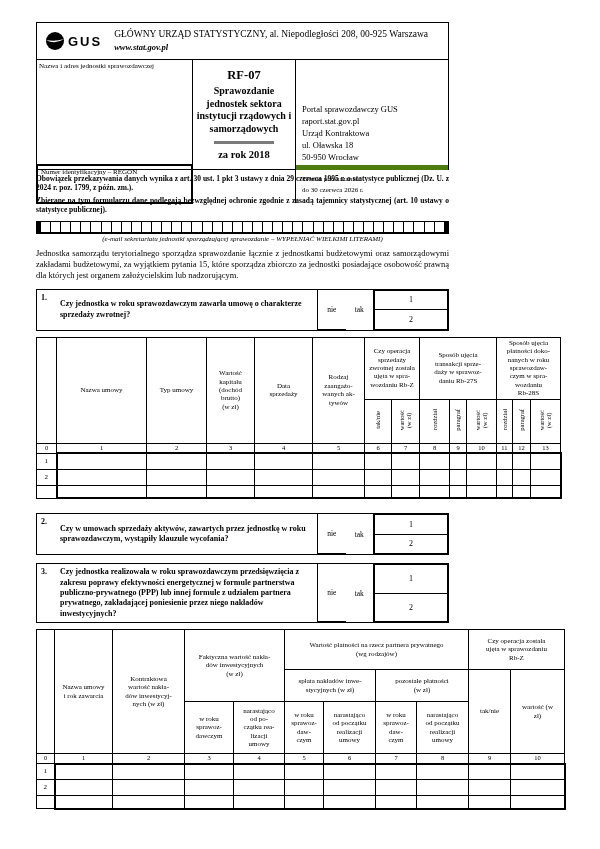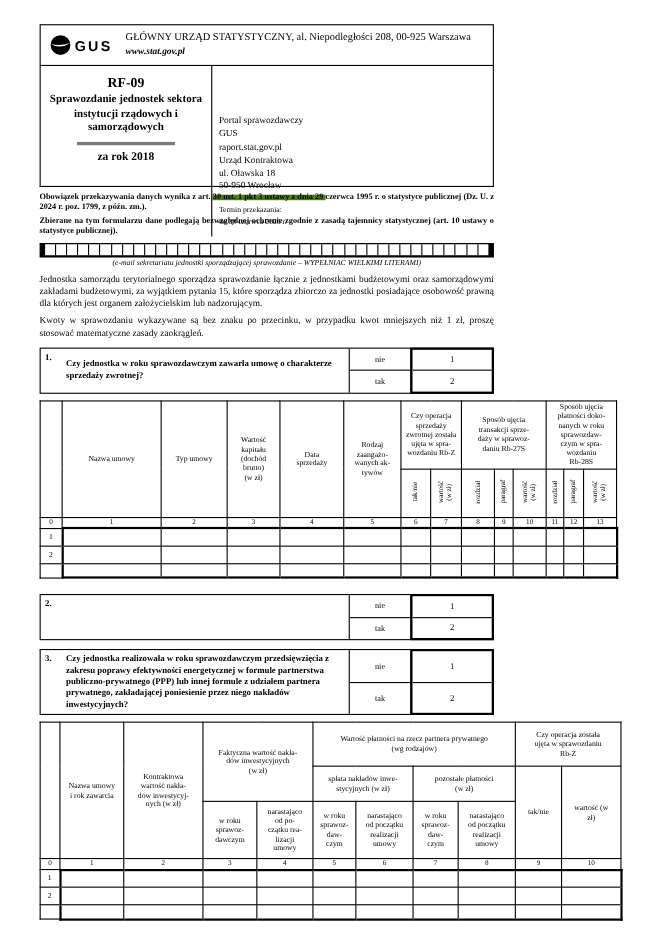--- a/index.html
+++ b/index.html
@@ -44,21 +44,21 @@
   .comb-caption { text-align:center; font-style:italic; font-size:7px; margin-top:1px; }
 
   
   .intro { font-size:8.5px; font-weight:normal; text-align:justify; line-height:1.3; margin-top:5px; }
 
   
   .qbox { border:1px solid #000; display:flex; margin-top:8px; align-items:stretch; }
   .q-text { flex:1; border-right:1px solid #000; padding:3px 6px 3px 4px;
     font-size:8px; font-weight:bold; line-height:1.3; display:flex; gap:7px; align-items:center; }
   .q-num { width:12px; flex:none; align-self:flex-start; }
-  .q-yn { width:56px; flex:none; border-right:1px solid #000; display:flex; flex-direction:column;
+  .q-yn { width:56px; flex:none; border-right:1px solid #000; display:flex; flex-direction:row;
     font-size:7.5px; text-align:center; }
   .q-yn > div { flex:1; display:flex; align-items:center; justify-content:center; }
   .q-yn > div:first-child { border-bottom:1px solid #000; }
   .q-val { width:76px; flex:none; border:2px solid #000; margin:-1px; display:flex; flex-direction:column;
     font-size:8px; text-align:center; }
   .q-val > div { flex:1; display:flex; align-items:center; justify-content:center; }
   .q-val > div:first-child { border-bottom:1px solid #000; }
 
   
   table { width:100%; border-collapse:collapse; table-layout:fixed;
@@ -90,22 +90,26 @@
       </svg>
       <span class="logo-text">GUS</span>
     </span>
     <span class="org-line">
       <span class="org-name">GŁÓWNY URZĄD STATYSTYCZNY</span><span>, al. Niepodległości 208, 00-925 Warszawa</span><br>
       <span class="www">www.stat.gov.pl</span>
     </span>
   </div>
 
   <div class="id-grid">
+    <div class="id-left">
+      <div class="id-left-top">Nazwa i adres jednostki sprawozdawczej</div>
+      <div class="id-left-bottom">Numer identyfikacyjny – REGON</div>
+    </div>
     <div class="id-mid">
-      <div class="form-code">RF-09</div>
+      <div class="form-code">RF-07</div>
       <div class="form-title">Sprawozdanie jednostek sektora
 instytucji rządowych i samorządowych</div>
       <div class="gray-bar"></div>
       <div class="form-year">za rok 2018</div>
     </div>
     <div class="id-right">
       <div class="portal">
         <div>Portal sprawozdawczy GUS</div>
         <div>raport.stat.gov.pl</div>
         <div>Urząd Kontraktowa</div>
@@ -160,21 +164,20 @@
       <div class="comb-cell"></div>
       <div class="comb-cell"></div>
       <div class="comb-cell"></div>
       <div class="comb-cell"></div>
       <div class="comb-cell"></div>
       <div class="comb-cell"></div>
     </div>
   <div class="comb-caption">(e-mail sekretariatu jednostki sporządzającej sprawozdanie – WYPEŁNIAĆ WIELKIMI LITERAMI)</div>
 
   <div class="intro">Jednostka samorządu terytorialnego sporządza sprawozdanie łącznie z jednostkami budżetowymi oraz samorządowymi zakładami budżetowymi, za wyjątkiem pytania 15, które sporządza zbiorczo za jednostki posiadające osobowość prawną dla których jest organem założycielskim lub nadzorującym.</div>
-  <div class="intro">Kwoty w sprawozdaniu wykazywane są bez znaku po przecinku, w przypadku kwot mniejszych niż 1 zł, proszę stosować matematyczne zasady zaokrągleń.</div>
 
   <div class="qbox" style="min-height:42px;">
     <div class="q-text">
       <span class="q-num">1.</span>
       <span>Czy jednostka w roku sprawozdawczym zawarła umowę o charakterze sprzedaży zwrotnej?</span>
     </div>
     <div class="q-yn">
       <div>nie</div>
       <div>tak</div>
     </div>
@@ -311,20 +314,21 @@
           <td></td>
           <td></td>
           <td></td>
         </tr>
   </tbody>
     </table>
 
   <div class="qbox mt14" style="min-height:42px;">
     <div class="q-text">
       <span class="q-num">2.</span>
+      <span>Czy w umowach sprzedaży aktywów, zawartych przez jednostkę w roku sprawozdawczym, wystąpiły klauzule wycofania?</span>
     </div>
     <div class="q-yn">
       <div>nie</div>
       <div>tak</div>
     </div>
     <div class="q-val">
       <div>1</div>
       <div>2</div>
     </div>
   </div>

